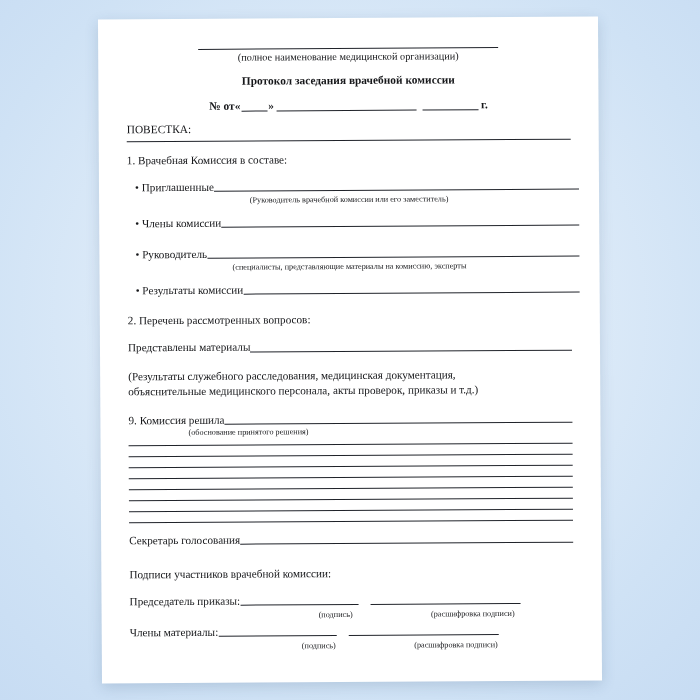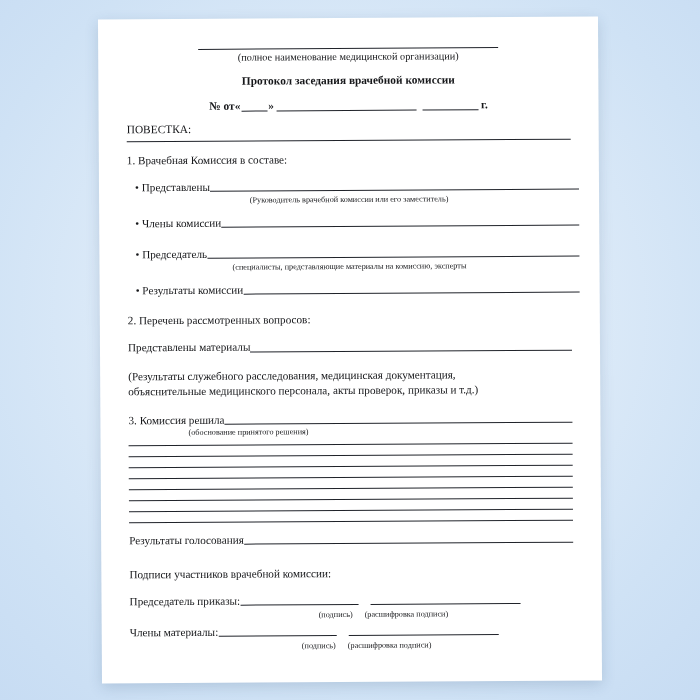--- a/index.html
+++ b/index.html
@@ -121,21 +121,21 @@
   .sig-row .ln1 { width: 118px; border-bottom: 1px solid #20232a; height: 0; margin: 0 0 3px 0; }
   .sig-row .gap { width: 12px; }
   .sig-row .ln2 { width: 150px; border-bottom: 1px solid #20232a; height: 0; margin: 0 0 3px 0; }
   .sig-caps {
     display: flex;
     font-size: 8.2px;
     margin-top: 1px;
   }
   .sig-caps .c1 { width: 118px; text-align: right; }
   .sig-caps .cgap { width: 12px; }
-  .sig-caps .c2 { width: 150px; text-align: left; }
+  .sig-caps .c2 { width: 150px; text-align: right; }
   .sig-caps.offset1 { margin-left: 105px; }
   .sig-caps.offset2 { margin-left: 88px; }
 </style>
 </head>
 <body>
 
 <div id="bg-gradient"></div>
 
 <div id="paper">
   <div class="doc">
@@ -156,32 +156,32 @@
 
     <div class="agenda">
       <div class="agenda-label">ПОВЕСТКА:</div>
       <div class="rule" style="margin-top:4px;"></div>
     </div>
 
     <div class="section">
       <div>1. Врачебная Комиссия в составе:</div>
 
       <div class="row bullet" style="margin-top:12px;">
-        <span>• Представлены</span>
+        <span>• Приглашенные</span>
         <span class="rule"></span>
       </div>
       <div class="caption sub-note">(Руководитель врачебной комиссии или его заместитель)</div>
 
       <div class="row bullet" style="margin-top:10px;">
         <span>• Члены комиссии</span>
         <span class="rule"></span>
       </div>
 
       <div class="row bullet" style="margin-top:16px;">
-        <span>• Председатель</span>
+        <span>• Руководитель</span>
         <span class="rule"></span>
       </div>
       <div class="caption sub-note">(специалисты, представляющие материалы на комиссию, эксперты</div>
 
       <div class="row bullet" style="margin-top:10px;">
         <span>• Результаты комиссии</span>
         <span class="rule"></span>
       </div>
     </div>
 
@@ -194,39 +194,39 @@
       </div>
 
       <div style="margin-top:13px;">
         <div>(Результаты служебного расследования, медицинская документация,</div>
         <div>объяснительные медицинского персонала, акты проверок, приказы и т.д.)</div>
       </div>
     </div>
 
     <div class="section" style="margin-top:14px;">
       <div class="row">
-        <span>3. Комиссия решила</span>
+        <span>9. Комиссия решила</span>
         <span class="rule"></span>
       </div>
       <div class="caption" style="margin-left:60px;text-align:left;">(обоснование принятого решения)</div>
 
       <div class="lines-block" style="margin-top:7px;">
         <div class="rule"></div>
         <div class="rule"></div>
         <div class="rule"></div>
         <div class="rule"></div>
         <div class="rule"></div>
         <div class="rule"></div>
         <div class="rule"></div>
         <div class="rule"></div>
       </div>
     </div>
 
     <div class="row" style="margin-top:8px;">
-      <span>Результаты голосования</span>
+      <span>Секретарь голосования</span>
       <span class="rule"></span>
     </div>
 
     <div style="margin-top:19px;">Подписи участников врачебной комиссии:</div>
 
     <div class="sig-row">
       <span class="label">Председатель приказы:</span>
       <span class="ln1"></span>
       <span class="gap"></span>
       <span class="ln2"></span>

